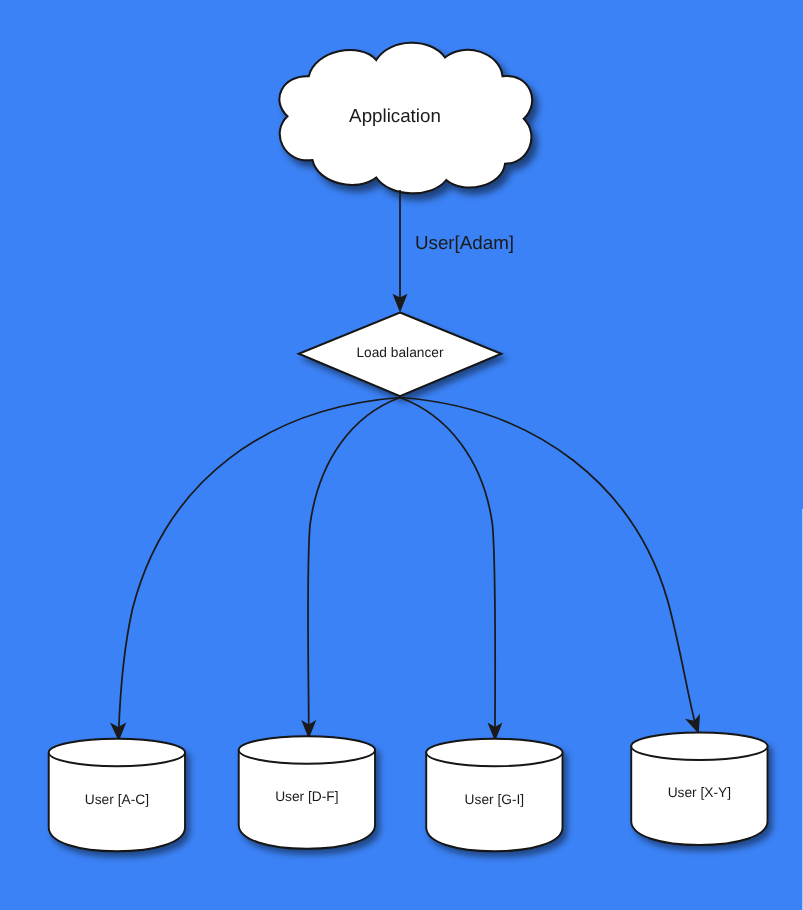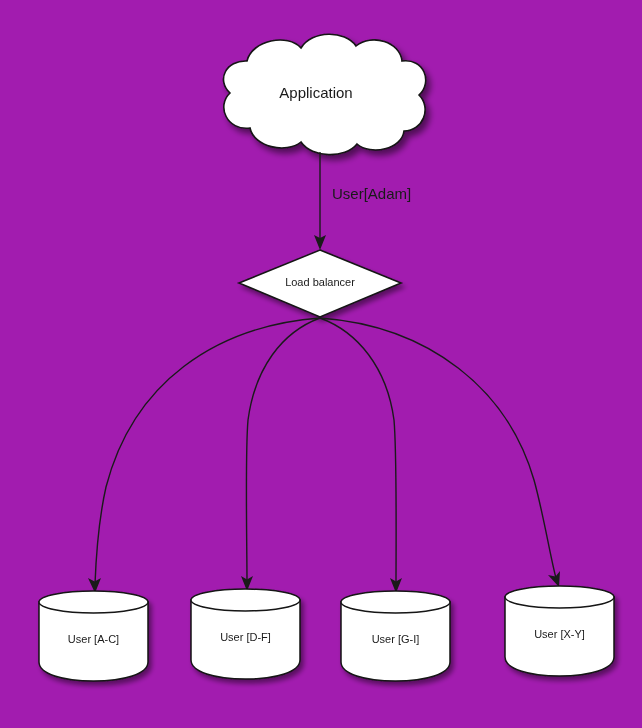--- a/index.html
+++ b/index.html
@@ -7,21 +7,21 @@
     padding: 0;
     background: #ffffff;
   }
   body {
     font-family: "Liberation Sans", sans-serif;
   }
   #canvas {
     position: relative;
     width: 642px;
     height: 728px;
-    background: #a21caf;
+    background: #3b82f6;
     overflow: hidden;
   }
   #diagram-svg {
     position: absolute;
     left: 0;
     top: 0;
     width: 642px;
     height: 728px;
   }
   .node-label {

